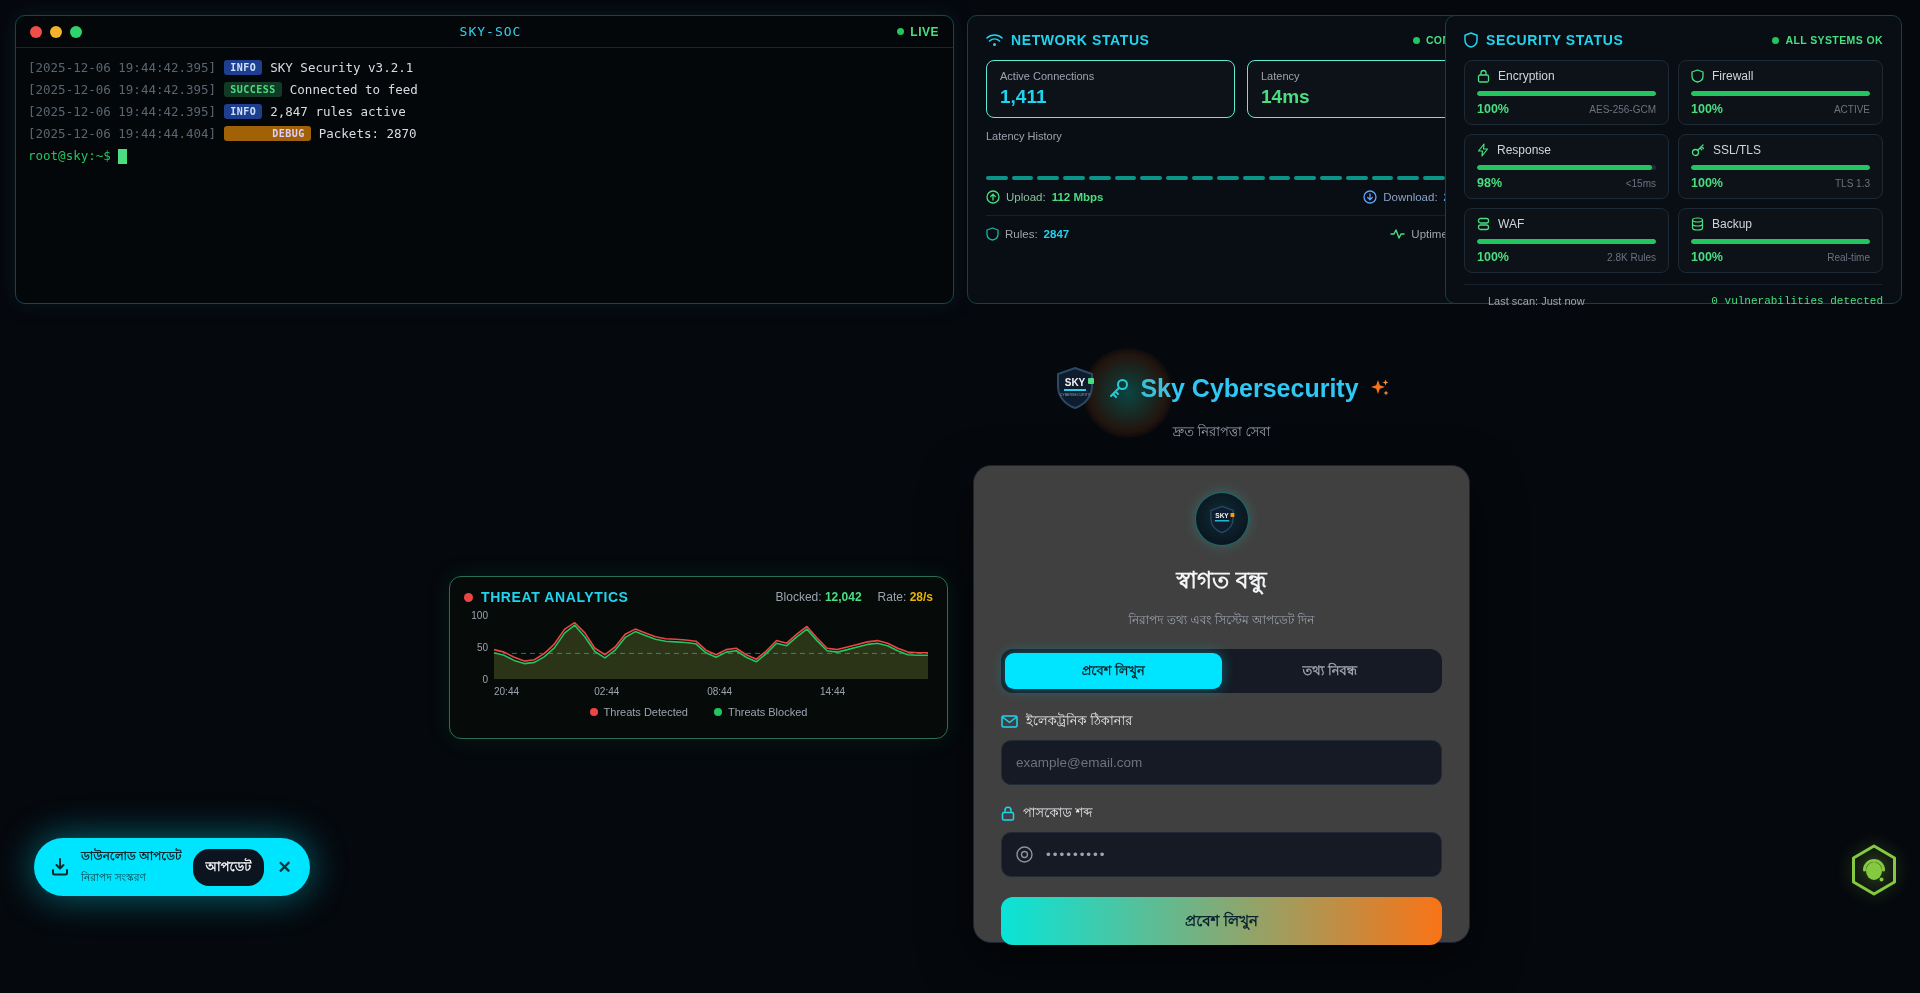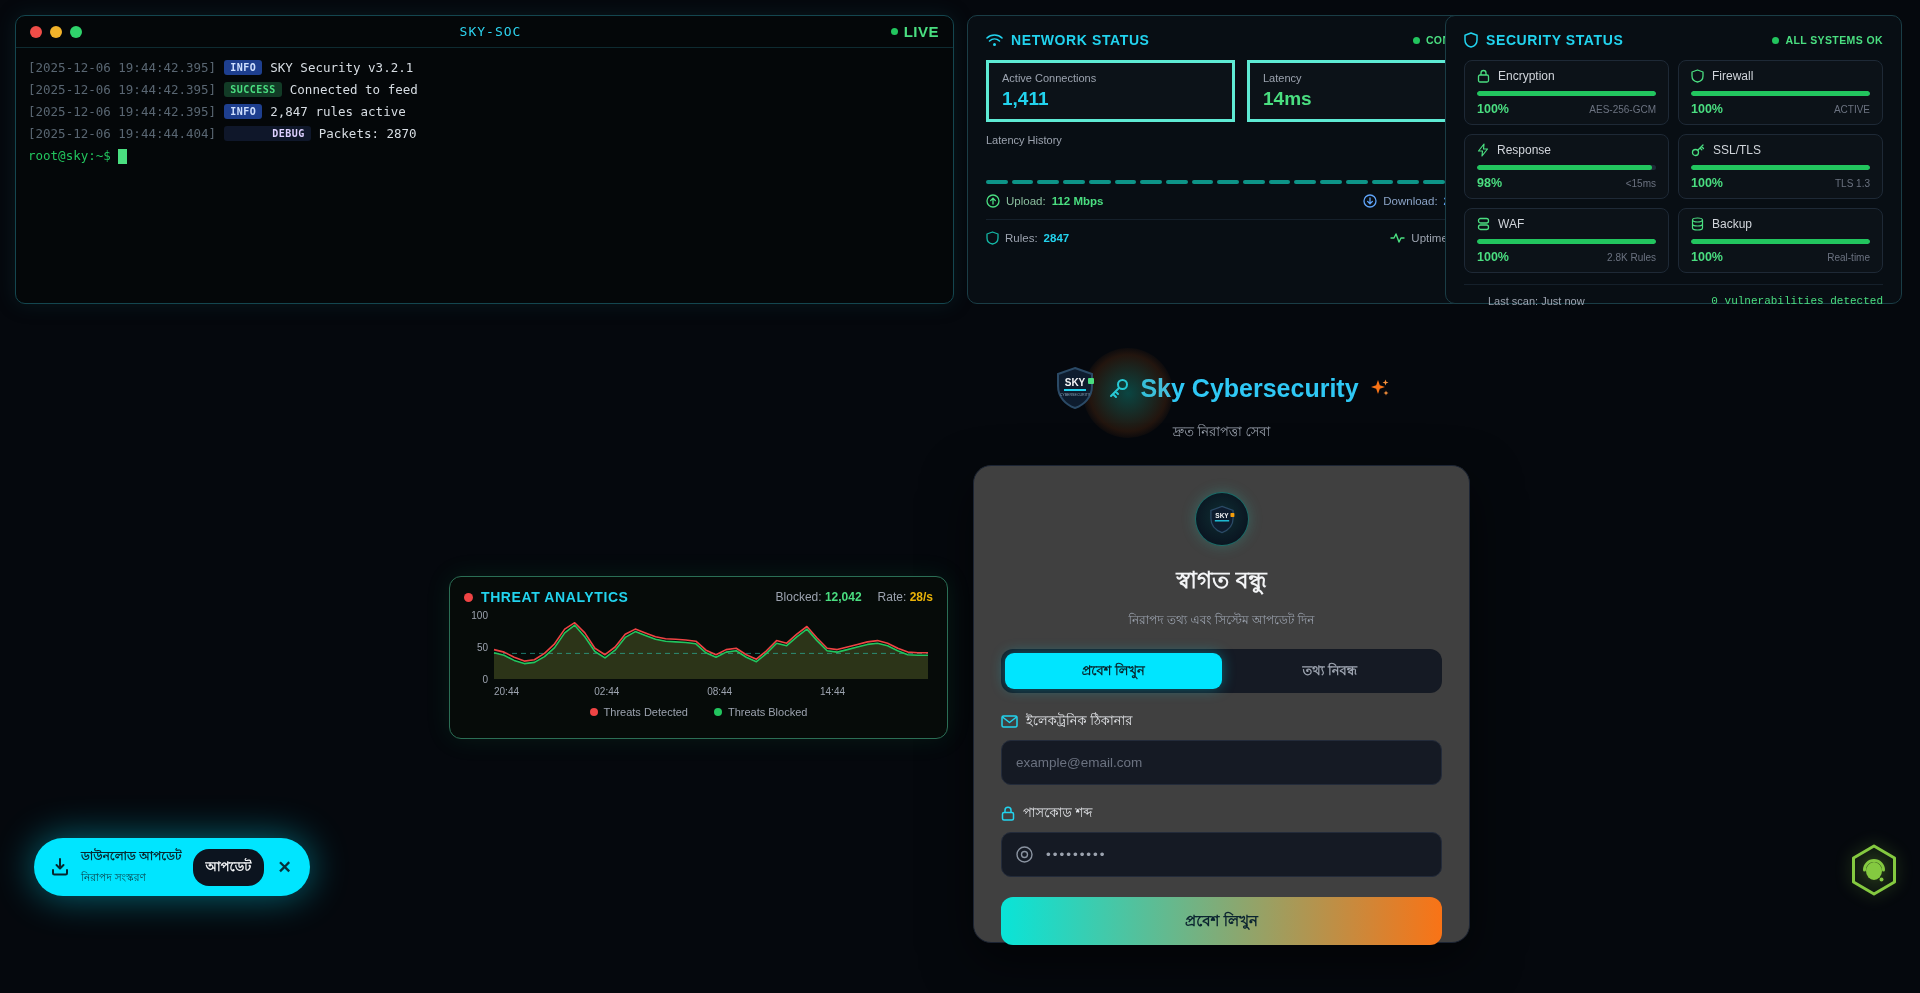--- a/index.html
+++ b/index.html
@@ -11,45 +11,45 @@
   .terminal { left:15px; top:15px; width:939px; height:289px; background:#040709;
     border:1px solid #14464f; border-radius:10px; box-shadow:0 0 20px rgba(20,70,79,.25); }
   .term-header { height:32px; display:flex; align-items:center; padding:0 14px;
     border-bottom:1px solid #0e2b31; position:relative; }
   .lights { display:flex; gap:8px; }
   .light { width:12px; height:12px; border-radius:50%; }
   .light.r{background:#ef4d48;} .light.y{background:#f2b32a;} .light.g{background:#2fd36b;}
   .term-title { position:absolute; left:12px; right:0; text-align:center; color:#2dd4f0;
     font-family:"DejaVu Sans Mono", monospace; font-size:13px; letter-spacing:1px; }
   .live { margin-left:auto; display:flex; align-items:center; gap:6px; color:#4ade80;
-    font-size:15px; font-weight:700; letter-spacing:.5px; z-index:2; }
+    font-size:12px; font-weight:700; letter-spacing:.5px; z-index:2; }
   .dot { width:7px; height:7px; border-radius:50%; background:#22c55e; }
   .term-body { padding:12px 12px; font-family:"DejaVu Sans Mono", monospace; font-size:12.5px; }
   .log-line { display:flex; align-items:center; gap:8px; margin-bottom:7px; }
   .ts { color:#596672; }
   .badge { font-size:10px; font-weight:700; padding:2px 6px; border-radius:3px; letter-spacing:.5px; }
   .badge.INFO { background:#1e3f8f; color:#cfe0ff; }
   .badge.SUCCESS { background:#123b26; color:#4ade80; }
-  .badge.DEBUG { background:#0f172a; color:#ddd0ff;padding-left:48px; }
+  .badge.DEBUG { background:#a16207; color:#ddd0ff;padding-left:48px; }
   .msg { color:#d7dde3; }
   .prompt { color:#22c55e; margin-top:4px; }
   .cursor { display:inline-block; width:9px; height:15px; background:#4ade80; vertical-align:middle; margin-left:7px; }
 
   
   .panel { background:#080e14; border:1px solid #1a3d46; border-radius:10px; padding:16px 18px; }
   .panel-head { display:flex; align-items:center; gap:8px; margin-bottom:12px; }
   .panel-title { color:#22d3ee; font-size:14px; font-weight:800; letter-spacing:.6px; }
   .panel-status { margin-left:auto; display:flex; align-items:center; gap:6px; color:#4ade80;
     font-size:10.5px; font-weight:700; letter-spacing:.4px; }
   svg.ic { display:block; }
 
   
   .net-panel { left:967px; top:15px; width:548px; height:289px; }
   .stat-row { display:flex; gap:12px; }
-  .stat-card { flex:1; background:#0c1218; border:3px solid #5eead4; border-radius:0; padding:9px 13px; }
+  .stat-card { flex:1; background:#0c1218; border:1px solid #5eead4; border-radius:8px; padding:9px 13px; }
   .stat-label { color:#9ca3af; font-size:11px; }
   .stat-value { font-size:19px; font-weight:800; margin-top:4px; }
   .lat-label { color:#9ca3af; font-size:11px; margin:12px 0 6px; }
   .lat-bars { height:32px; display:flex; align-items:flex-end; gap:4px; }
   .lat-bar { flex:1; background:#0d9488; border-radius:2px; }
   .io-row { display:flex; align-items:center; margin-top:10px; font-size:11.5px; }
   .io-item { display:flex; align-items:center; gap:6px; }
   .io-lab-up { color:#8bbf9f; } .io-val-up { color:#4ade80; font-weight:700; }
   .io-lab-dn { color:#8aa3c6; } .io-val-dn { color:#60a5fa; font-weight:700; }
   .foot-row { display:flex; align-items:center; margin-top:11px; padding-top:11px;

